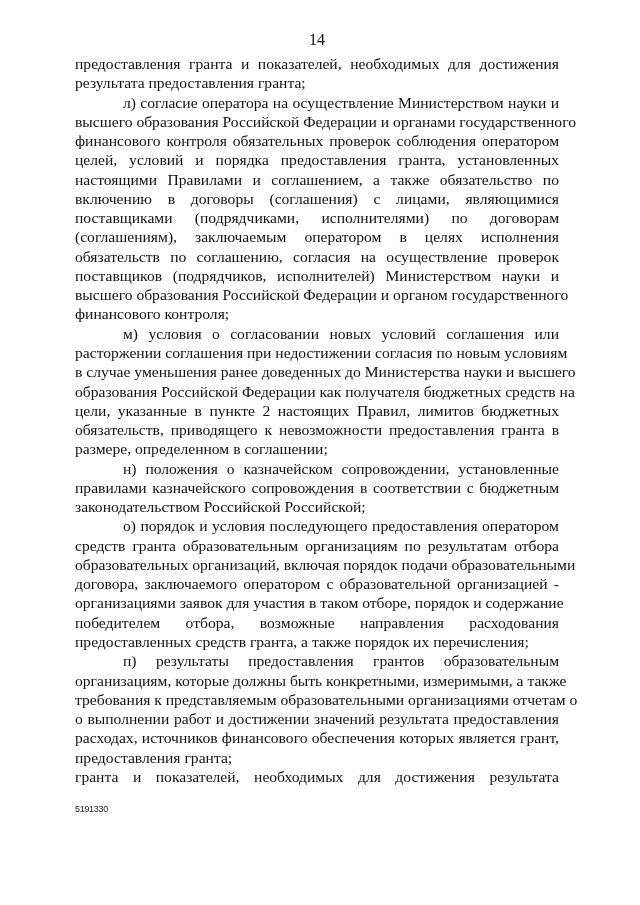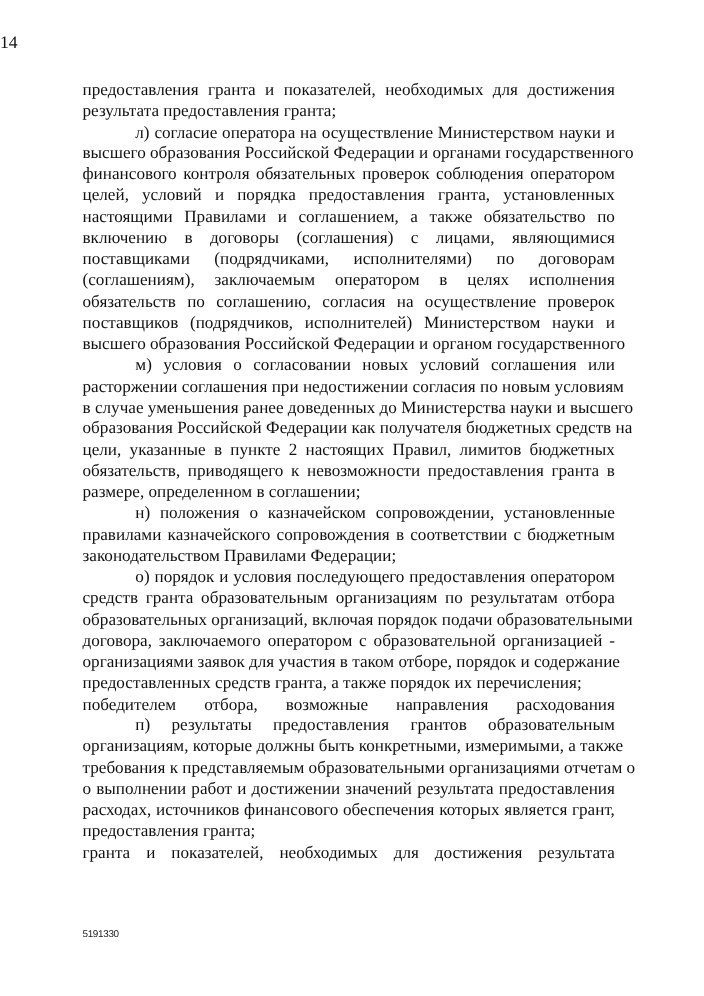--- a/index.html
+++ b/index.html
@@ -13,27 +13,27 @@
       position: relative;
       overflow: hidden;
       font-family: "Liberation Serif", "DejaVu Serif", serif;
       color: #111111;
     }
     .page-number {
       position: absolute;
       top: 30px;
       left: 0;
       width: 634px;
-      text-align: left;
+      text-align: center;
       font-size: 16px;
       line-height: 20px;
     }
     .body-text {
       position: absolute;
-      top: 72px;
+      top: 54px;
       left: 75px;
       width: 484px;
       font-size: 15.6px;
       line-height: 19.27px;
     }
     .line {
       display: block;
       height: 19.27px;
       white-space: nowrap;
       text-align: justify;
@@ -49,21 +49,20 @@
     }
     .doc-code {
       position: absolute;
       top: 804px;
       left: 75px;
       font-size: 9px;
       line-height: 10px;
       font-family: "Liberation Sans", "DejaVu Sans", sans-serif;
       color: #222222;
       letter-spacing: -0.3px;
-      margin-top: 40px;
     }
   </style>
 </head>
 <body>
 
 <div class="page-number">14</div>
 
 <div class="body-text" id="body-text">
     <span class="line">предоставления гранта и показателей, необходимых для достижения</span>
     <span class="line last">результата предоставления гранта;</span>
@@ -71,37 +70,38 @@
     <span class="line">высшего образования Российской Федерации и органами государственного</span>
     <span class="line">финансового контроля обязательных проверок соблюдения оператором</span>
     <span class="line">целей, условий и порядка предоставления гранта, установленных</span>
     <span class="line">настоящими Правилами и соглашением, а также обязательство по</span>
     <span class="line">включению в договоры (соглашения) с лицами, являющимися</span>
     <span class="line">поставщиками (подрядчиками, исполнителями) по договорам</span>
     <span class="line">(соглашениям), заключаемым оператором в целях исполнения</span>
     <span class="line">обязательств по соглашению, согласия на осуществление проверок</span>
     <span class="line">поставщиков (подрядчиков, исполнителей) Министерством науки и</span>
     <span class="line">высшего образования Российской Федерации и органом государственного</span>
+    <span class="line last">финансового контроля;</span>
     <span class="line indent">м) условия о согласовании новых условий соглашения или</span>
     <span class="line">расторжении соглашения при недостижении согласия по новым условиям</span>
     <span class="line">в случае уменьшения ранее доведенных до Министерства науки и высшего</span>
     <span class="line">образования Российской Федерации как получателя бюджетных средств на</span>
     <span class="line">цели, указанные в пункте 2 настоящих Правил, лимитов бюджетных</span>
     <span class="line">обязательств, приводящего к невозможности предоставления гранта в</span>
     <span class="line last">размере, определенном в соглашении;</span>
     <span class="line indent">н) положения о казначейском сопровождении, установленные</span>
     <span class="line">правилами казначейского сопровождения в соответствии с бюджетным</span>
-    <span class="line last">законодательством Правилами Федерации;</span>
+    <span class="line last">законодательством Российской Российской;</span>
     <span class="line indent">о) порядок и условия последующего предоставления оператором</span>
     <span class="line">средств гранта образовательным организациям по результатам отбора</span>
     <span class="line">образовательных организаций, включая порядок подачи образовательными</span>
     <span class="line">договора, заключаемого оператором с образовательной организацией -</span>
     <span class="line">организациями заявок для участия в таком отборе, порядок и содержание</span>
+    <span class="line">победителем отбора, возможные направления расходования</span>
     <span class="line last">предоставленных средств гранта, а также порядок их перечисления;</span>
-    <span class="line">победителем отбора, возможные направления расходования</span>
     <span class="line indent">п) результаты предоставления грантов образовательным</span>
     <span class="line">организациям, которые должны быть конкретными, измеримыми, а также</span>
     <span class="line">требования к представляемым образовательными организациями отчетам о</span>
     <span class="line">о выполнении работ и достижении значений результата предоставления</span>
     <span class="line">расходах, источников финансового обеспечения которых является грант,</span>
     <span class="line last">предоставления гранта;</span>
     <span class="line">гранта и показателей, необходимых для достижения результата</span>
   </div>
 
 <div class="doc-code">5191330</div>

